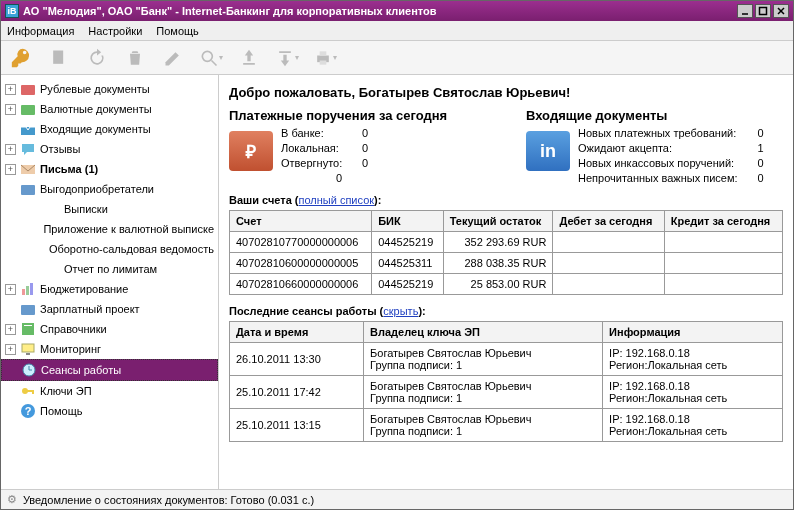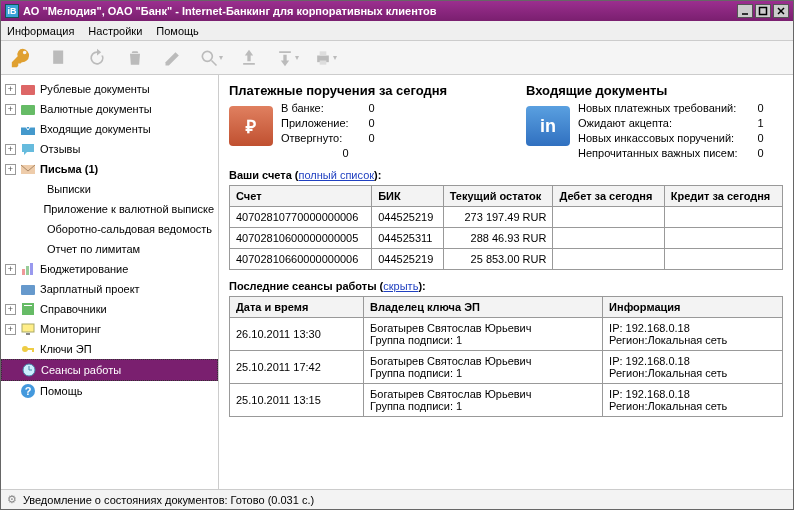--- a/index.html
+++ b/index.html
@@ -12,21 +12,21 @@
   .titlebar .winbtn svg { width:10px; height:10px; }
   .menubar { height:20px; background:#efefef; border-bottom:1px solid #ccc; display:flex; align-items:center; padding:0 6px; gap:14px; }
   .menubar span { cursor:default; }
   .toolbar { height:34px; background:#f5f5f5; border-bottom:1px solid #ccc; display:flex; align-items:center; padding:0 6px; gap:10px; }
   .toolbar .tbtn { width:28px; height:26px; display:flex; align-items:center; justify-content:center; color:#999; cursor:pointer; border-radius:3px;}
   .toolbar .tbtn.active { color:#d89a1f; }
   .body { flex:1; display:flex; overflow:hidden; }
   .tree { width:218px; border-right:1px solid #ccc; background:#fff; overflow:auto; padding:4px 0; }
   .tree-item { display:flex; align-items:center; padding:2px 4px; white-space:nowrap; cursor:default; }
   .tree-item.lvl1 { padding-left:4px; }
-  .tree-item.lvl2 { padding-left:11px; }
+  .tree-item.lvl2 { padding-left:28px; }
   .tree-item.selected { background:#7a1f6f; color:#fff; border:1px dotted #333;}
   .tree-item .expander { width:11px; height:11px; border:1px solid #999; font-size:9px; line-height:9px; text-align:center; margin-right:4px; color:#555; background:#fff;}
   .tree-item .noexp { width:11px; height:11px; margin-right:4px; }
   .tree-item .ticon { width:16px; height:16px; margin-right:4px; display:flex; align-items:center; justify-content:center; }
   .bold { font-weight:bold; }
   .content { flex:1; overflow:auto; padding:8px 10px; background:#fff;}
   .content h2 { font-size:13px; font-weight:bold; margin:2px 0 8px; }
   .section-row { display:flex; gap:40px; margin-bottom:10px;}
   .section { flex:1;}
   .section h3 { font-size:13px; font-weight:bold; margin:0 0 4px; }
@@ -173,20 +173,29 @@
         <div class="tree-item lvl1">
           <div class="expander">+</div>
           <div class="ticon">
             <svg width="16" height="16">
               <rect x="1" y="4" width="14" height="9" fill="#eca"></rect>
               <polyline points="1,4 8,10 15,4" fill="none" stroke="#a86"></polyline>
             </svg>
           </div>
           <span class="bold">Письма (1)</span>
         </div>
+        <div class="tree-item lvl1">
+          <div class="noexp"></div>
+          <div class="ticon">
+            <svg width="16" height="16">
+              <rect x="1" y="4" width="14" height="10" rx="1" fill="#69c"></rect>
+            </svg>
+          </div>
+          <span>Выгодоприобретатели</span>
+        </div>
         <div class="tree-item lvl2">
           <div class="noexp"></div>
           <div class="ticon"></div>
           <span>Выписки</span>
         </div>
         <div class="tree-item lvl2">
           <div class="noexp"></div>
           <div class="ticon"></div>
           <span>Приложение к валютной выписке</span>
         </div>
@@ -233,65 +242,66 @@
         <div class="tree-item lvl1">
           <div class="expander">+</div>
           <div class="ticon">
             <svg width="16" height="16">
               <rect x="2" y="3" width="12" height="8" fill="#fe8" stroke="#aa6"></rect>
               <rect x="6" y="12" width="4" height="2" fill="#888"></rect>
             </svg>
           </div>
           <span>Мониторинг</span>
         </div>
+        <div class="tree-item lvl1 selected">
+          <div class="noexp"></div>
+          <div class="ticon">
+            <svg width="16" height="16">
+              <circle cx="8" cy="8" r="6" fill="#cef" stroke="#48a"></circle>
+              <line x1="8" y1="8" x2="8" y2="4" stroke="#48a"></line>
+              <line x1="8" y1="8" x2="11" y2="8" stroke="#48a"></line>
+            </svg>
+          </div>
+          <span>Сеансы работы</span>
+        </div>
         <div class="tree-item lvl1">
           <div class="noexp"></div>
           <div class="ticon">
             <svg width="16" height="16">
               <circle cx="5" cy="8" r="3" fill="#ec4"></circle>
               <rect x="7" y="7" width="7" height="2" fill="#ec4"></rect>
               <rect x="12" y="7" width="2" height="4" fill="#ec4"></rect>
             </svg>
           </div>
           <span>Ключи ЭП</span>
         </div>
-        <div class="tree-item lvl1 selected">
-          <div class="noexp"></div>
-          <div class="ticon">
-            <svg width="16" height="16">
-              <circle cx="8" cy="8" r="6" fill="#cef" stroke="#48a"></circle>
-              <line x1="8" y1="8" x2="8" y2="4" stroke="#48a"></line>
-              <line x1="8" y1="8" x2="11" y2="8" stroke="#48a"></line>
-            </svg>
-          </div>
-          <span>Сеансы работы</span>
-        </div>
         <div class="tree-item lvl1">
           <div class="noexp"></div>
           <div class="ticon">
             <svg width="16" height="16">
               <circle cx="8" cy="8" r="7" fill="#49d"></circle>
               <text x="8" y="12" text-anchor="middle" fill="#fff" font-size="11" font-weight="bold">?</text>
             </svg>
           </div>
           <span>Помощь</span>
         </div>
       </div>
 
     <div class="content">
+      <h2>Добро пожаловать, Богатырев Святослав Юрьевич!</h2>
 
       <div class="section-row">
         <div class="section">
           <h3>Платежные поручения за сегодня</h3>
           <div class="payblock">
             <div class="docicon red">₽</div>
             <div class="kv" id="paykv">
                 <div>В банке:</div>
                 <div class="v">0</div>
-                <div>Приложение:</div>
+                <div>Локальная:</div>
                 <div class="v">0</div>
                 <div>Отвергнуто:</div>
                 <div class="v">0</div>
                 <div class="v">0</div>
               </div>
           </div>
         </div>
         <div class="section">
           <h3>Входящие документы</h3>
           <div class="payblock">
@@ -321,28 +331,28 @@
               <th>БИК</th>
               <th>Текущий остаток</th>
               <th>Дебет за сегодня</th>
               <th>Кредит за сегодня</th>
             </tr>
           </thead>
         <tbody id="acc-body">
             <tr>
               <td>40702810770000000006</td>
               <td>044525219</td>
-              <td class="num">273 197.49 RUR</td>
+              <td class="num">352 293.69 RUR</td>
               <td></td>
               <td></td>
             </tr>
             <tr>
               <td>40702810600000000005</td>
               <td>044525311</td>
-              <td class="num">288 46.93 RUR</td>
+              <td class="num">288 038.35 RUR</td>
               <td></td>
               <td></td>
             </tr>
             <tr>
               <td>40702810660000000006</td>
               <td>044525219</td>
               <td class="num">25 853.00 RUR</td>
               <td></td>
               <td></td>
             </tr>

